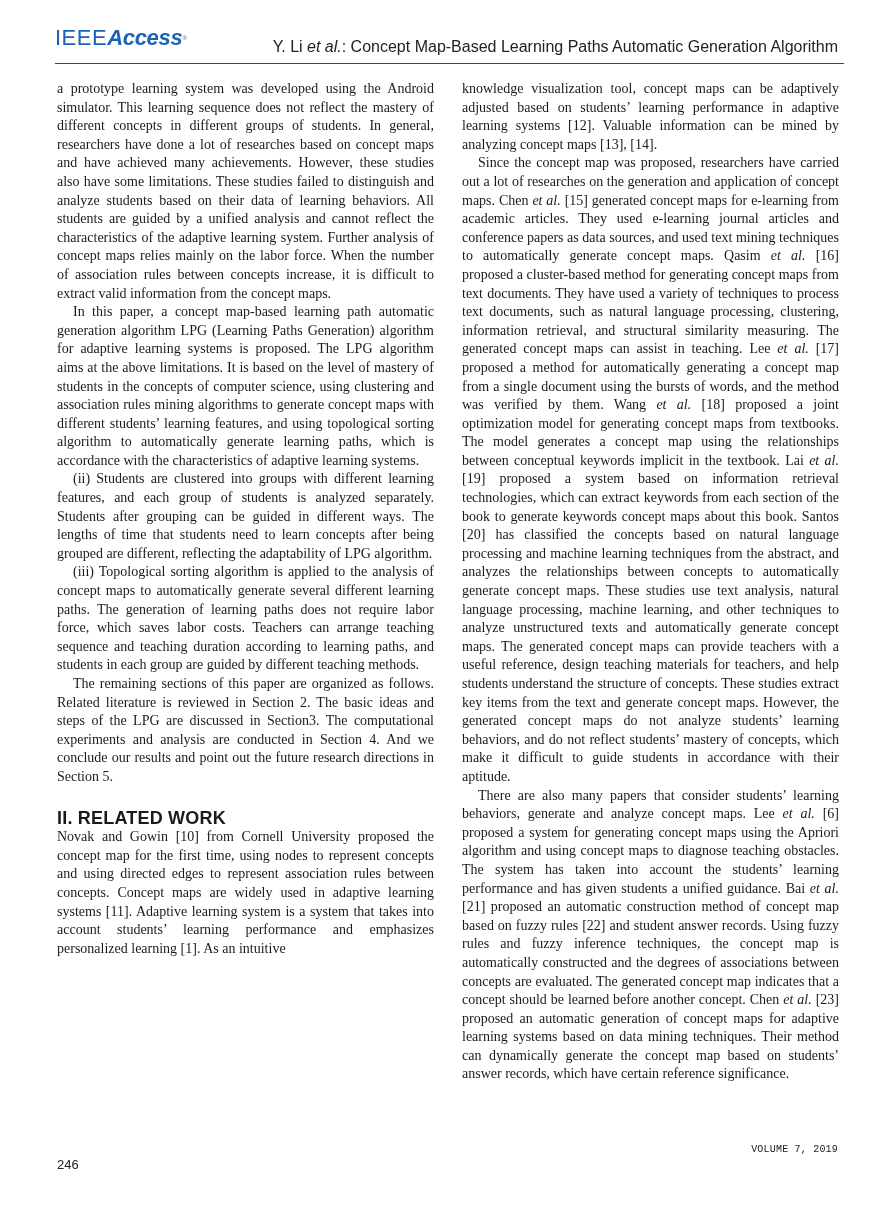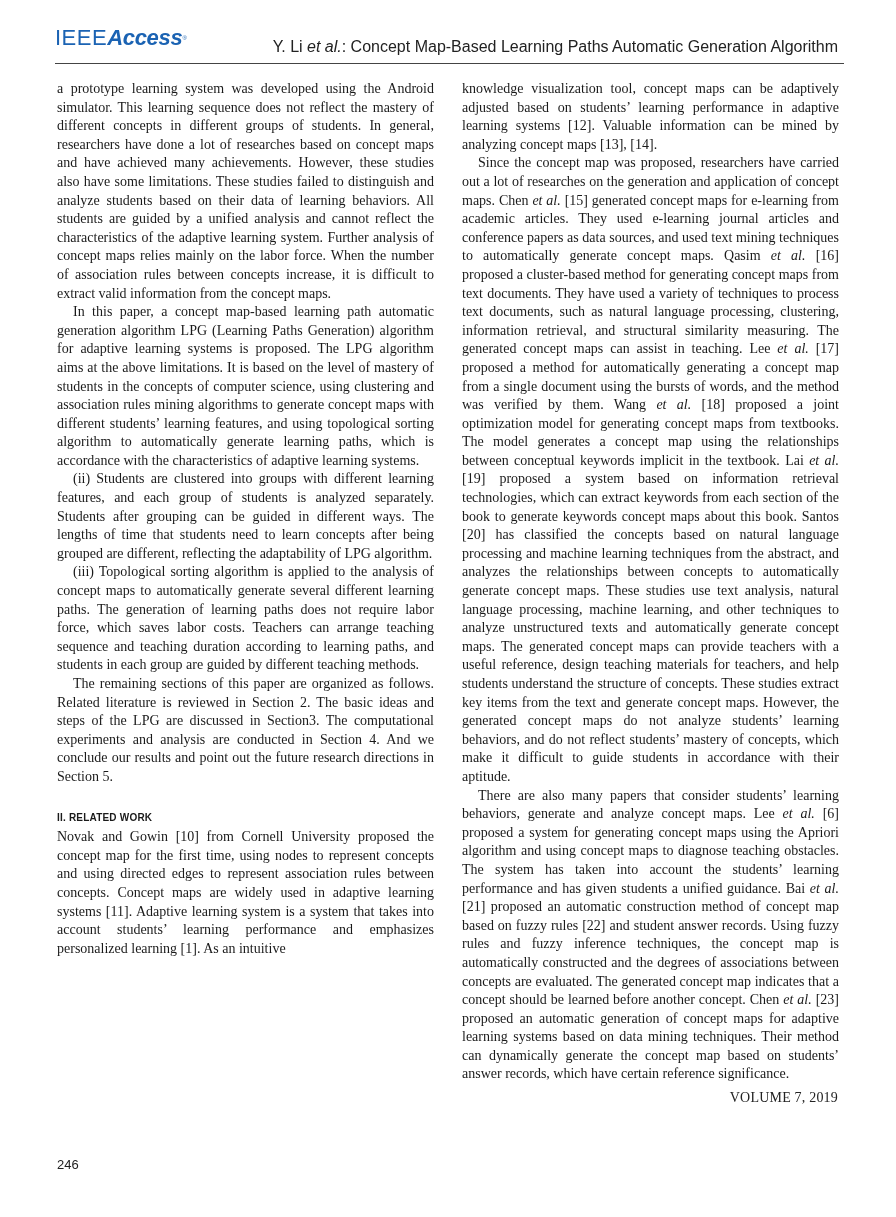--- a/index.html
+++ b/index.html
@@ -9,23 +9,23 @@
     .logo-access { font-style: italic; font-weight: bold; letter-spacing: -0.3px; margin-top: 31px; }
     .logo-tm { font-size: 6px; vertical-align: top; }
     .header-title { position: absolute; right: 58px; top: 38px; font-family: "Liberation Sans", sans-serif; font-size: 16px; color: #222; white-space: nowrap; text-align: center; }
     .header-title em { font-style: italic; }
     .header-rule { position: absolute; left: 55px; right: 52px; top: 63px; height: 1px; background: #444; }
     .col { position: absolute; top: 80px; width: 377px; font-family: "Liberation Serif", serif; font-size: 14px; line-height: 18.6px; text-align: justify; hyphens: none; }
     .col-left { left: 57px; }
     .col-right { left: 462px; }
     .col p { margin: 0; text-indent: 0; }
     .col p.indent { text-indent: 16px; }
-    .section-heading { font-family: "Liberation Sans", sans-serif; font-weight: bold; font-size: 10px; margin-top: 22px; margin-bottom: 1px; letter-spacing: 0.2px; }
+    .section-heading { font-family: "Liberation Sans", sans-serif; font-weight: bold; font-size: 18px; margin-top: 22px; margin-bottom: 1px; letter-spacing: 0.2px; }
     .footer-page { position: absolute; left: 57px; top: 1157px; font-family: "Liberation Sans", sans-serif; font-size: 13px; color: #222; }
-    .footer-vol { position: absolute; right: 58px; top: 1090px; font-family: Liberation Serif, serif; font-size: 14px; color: #222; letter-spacing: 0.2px; }
+    .footer-vol { position: absolute; right: 58px; top: 1144px; font-family: Liberation Mono, monospace; font-size: 10px; color: #222; letter-spacing: 0.2px; }
     i { font-style: italic; }
   </style>
 </head>
 <body>
 
 <div class="header-logo">
   <span class="logo-ieee">IEEE</span><span class="logo-access">Access</span><span class="logo-tm">®</span>
 </div>
 <div class="header-title">
   <span>Y. Li </span><em>et al.</em><span>: Concept Map-Based Learning Paths Automatic Generation Algorithm</span>

